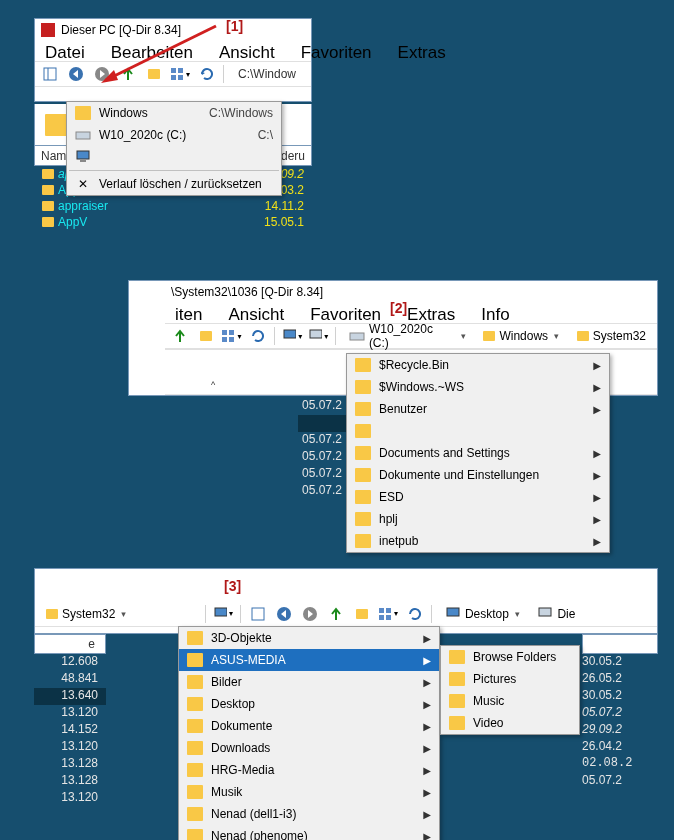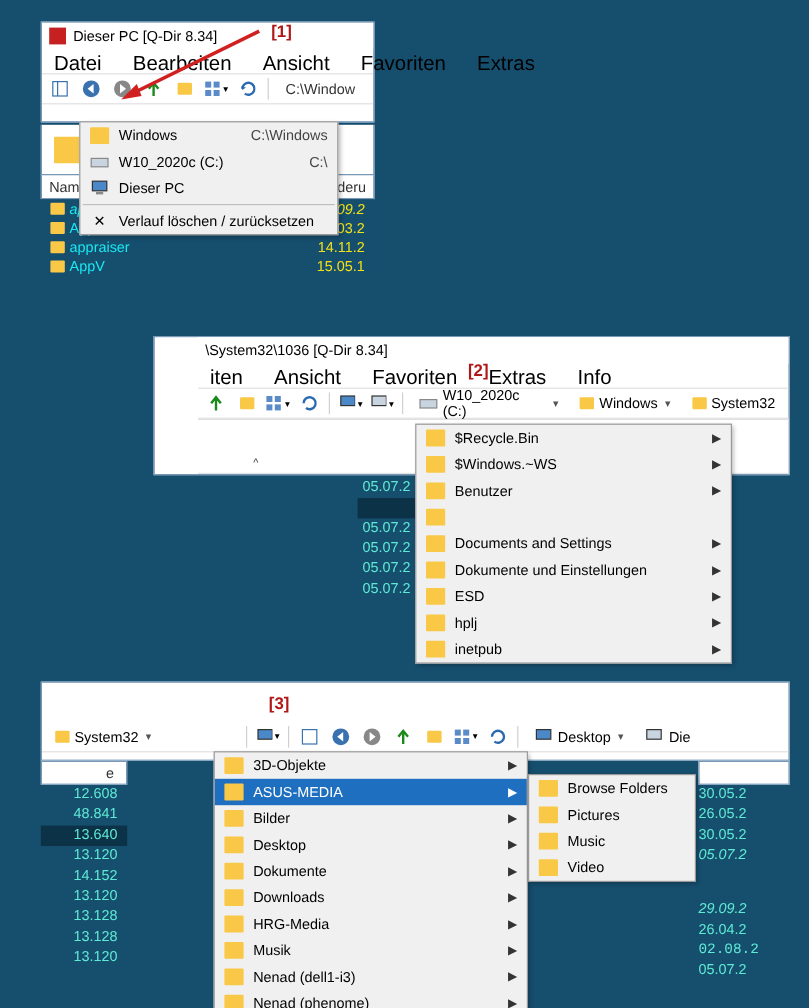--- a/index.html
+++ b/index.html
@@ -11,21 +11,21 @@
   .menubar { height: 20px; display: flex; align-items: center; gap: 26px; padding: 4px 10px 0 10px; font-size: 17px; color: #000; }
   .toolbar { height: 26px; display: flex; align-items: center; gap: 4px; padding: 2px 4px; border-top: 1px solid #e0e0e0; border-bottom: 1px solid #e0e0e0; position: relative; }
   .tbtn { width: 22px; height: 22px; display: flex; align-items: center; justify-content: center; border: 1px solid transparent; border-radius: 2px; }
   .sep { width: 1px; height: 18px; background: #d0d0d0; margin: 0 2px; }
   .addr { flex: 1; display: flex; align-items: center; padding-left: 8px; font-size: 12px; color: #333; }
   .header-strip { height: 20px; background: #fff; display: flex; align-items: center; padding: 0 6px; font-size: 12px; color: #333; border-bottom: 1px solid #e4e4e4; }
   .files { background: #164e6e; }
   .frow { display: flex; justify-content: space-between; padding: 1px 8px; font-size: 12px; }
   .fname { color: #18e8f0; display: flex; align-items: center; gap: 4px; }
   .fname.italic { font-style: italic; }
-  .fdate { color: #5eead4; }
+  .fdate { color: #e5e5e5; }
   .fdate.italic { font-style: italic; }
   .fdate.yellow { color: #f0e018; }
   .folder-icon { width: 12px; height: 10px; background: #f9c846; display: inline-block; border-radius: 1px; }
   .dropdown { position: absolute; background: #f0f0f0; border: 1px solid #999; box-shadow: 2px 2px 4px rgba(0,0,0,0.3); z-index: 10; }
   .dd-row { display: flex; align-items: center; height: 22px; padding: 0 8px; gap: 8px; font-size: 12px; color: #000; }
   .dd-row.sel { background: #1e6fbf; color: #fff; }
   .dd-sep { height: 1px; background: #c0c0c0; margin: 2px 2px; }
   .dd-icon { width: 16px; height: 14px; display: inline-flex; align-items: center; justify-content: center; }
   .dd-arrow { margin-left: auto; font-size: 10px; color: #333; }
   .dd-row.sel .dd-arrow { color: #fff; }
@@ -152,21 +152,20 @@
       <span style="flex:1">W10_2020c (C:)</span>
       <span style="color:#444">C:\</span>
     </div>
   <div class="dd-row">
       <span class="dd-icon">
         <svg width="16" height="14">
           <rect x="2" y="1" width="12" height="8" fill="#4a88c8" stroke="#333"></rect>
           <rect x="5" y="10" width="6" height="2" fill="#888"></rect>
         </svg>
       </span>
-      <span style="flex:1">Dieser PC</span>
     </div>
   <div class="dd-sep"></div>
   <div class="dd-row">
       <span class="dd-icon">✕</span>
       <span>Verlauf löschen / zurücksetzen</span>
     </div>
 </div>
 
 <svg class="arrow-svg" style="left:96px; top:18px; width:130px; height:70px;">
   <line x1="120" y1="8" x2="10" y2="62" stroke="#d02020" stroke-width="3"></line>
@@ -393,21 +392,21 @@
       <div class="fdate" style="text-align: right; padding-right: 8px; height: 17px;">13.128</div>
       <div class="fdate" style="text-align: right; padding-right: 8px; height: 17px;">13.120</div>
     </div>
 </div>
 
 <div style="position:absolute; left:582px; top:654px; width:60px;" id="p3right">
     <div class="fdate" style="height: 17px;">30.05.2</div>
     <div class="fdate" style="height: 17px;">26.05.2</div>
     <div class="fdate" style="height: 17px;">30.05.2</div>
     <div class="fdate italic" style="height: 17px;">05.07.2</div>
-    <div class="fdate italic" style="height: 17px; margin-top: 28px;">29.09.2</div>
+    <div class="fdate italic" style="height: 17px;">29.09.2</div>
     <div class="fdate" style="height: 17px;">26.04.2</div>
     <div class="fdate" style="height: 17px; font-family: Liberation Mono, monospace;">02.08.2</div>
     <div class="fdate" style="height: 17px;">05.07.2</div>
   </div>
 <div style="position:absolute; left:582px; top:634px; width:76px; border:1px solid #7898b8;" class="header-strip"></div>
 
 <div class="dropdown" style="left:178px; top:626px; width:262px;">
   <div id="p3dd1">
       <div class="dd-row">
         <span class="dd-icon folder-icon"></span>

